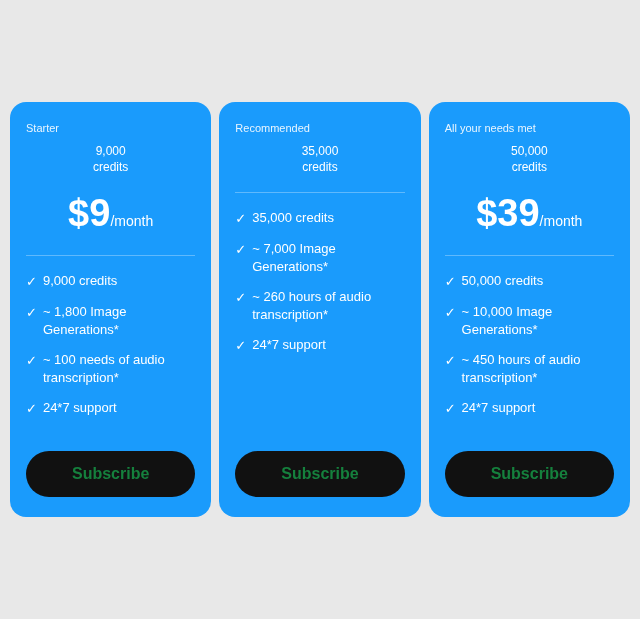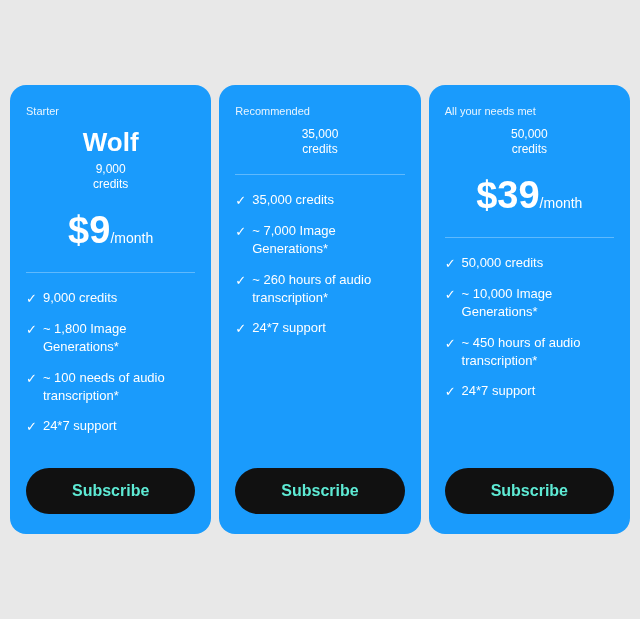--- a/index.html
+++ b/index.html
@@ -90,38 +90,37 @@
     }
 
     .check-icon {
       flex-shrink: 0;
       margin-top: 1px;
       font-size: 13px;
     }
 
     .subscribe-btn {
       background: #111;
-      color: #5eead4;
+      color: #15803d;
       border: none;
       border-radius: 50px;
       padding: 14px 20px;
       font-size: 16px;
       font-weight: 600;
       cursor: pointer;
       width: 100%;
       text-align: center;
     }
   </style>
 </head>
 <body>
 
 <div class="plans-container">
 <div class="plan-card">
       <div class="plan-badge">Starter</div>
-      <div class="plan-name">Wolf</div>
       <div class="plan-credits">9,000<br>credits</div>
       <div class="plan-price">
         <span class="amount">$9</span><span class="period">/month</span>
       </div>
       <hr class="divider">
       <ul class="features-list">
 
       <li>
         <span class="check-icon">✓</span>
         <span>9,000 credits</span>

